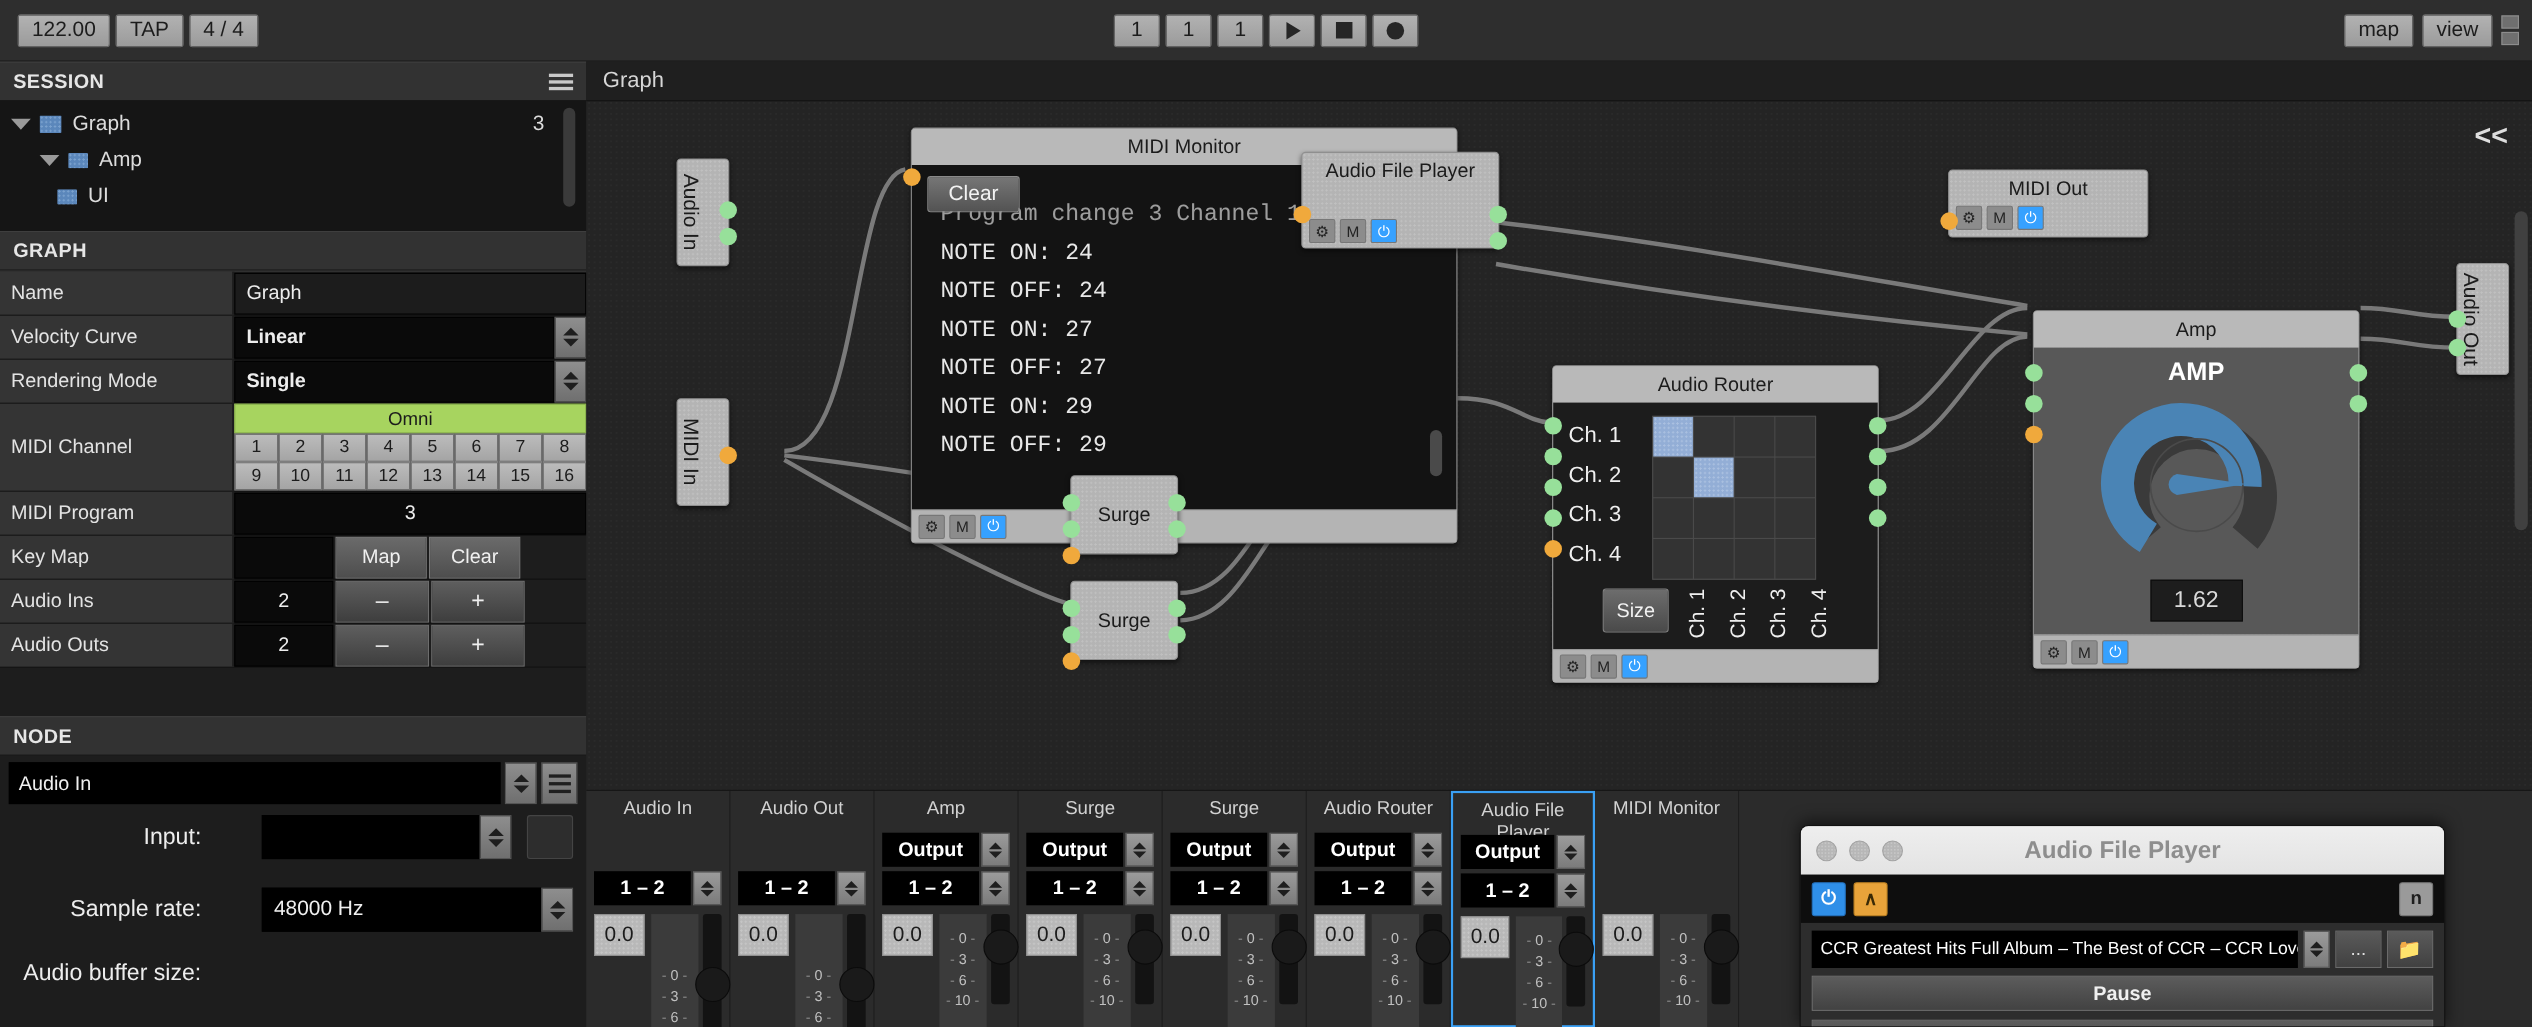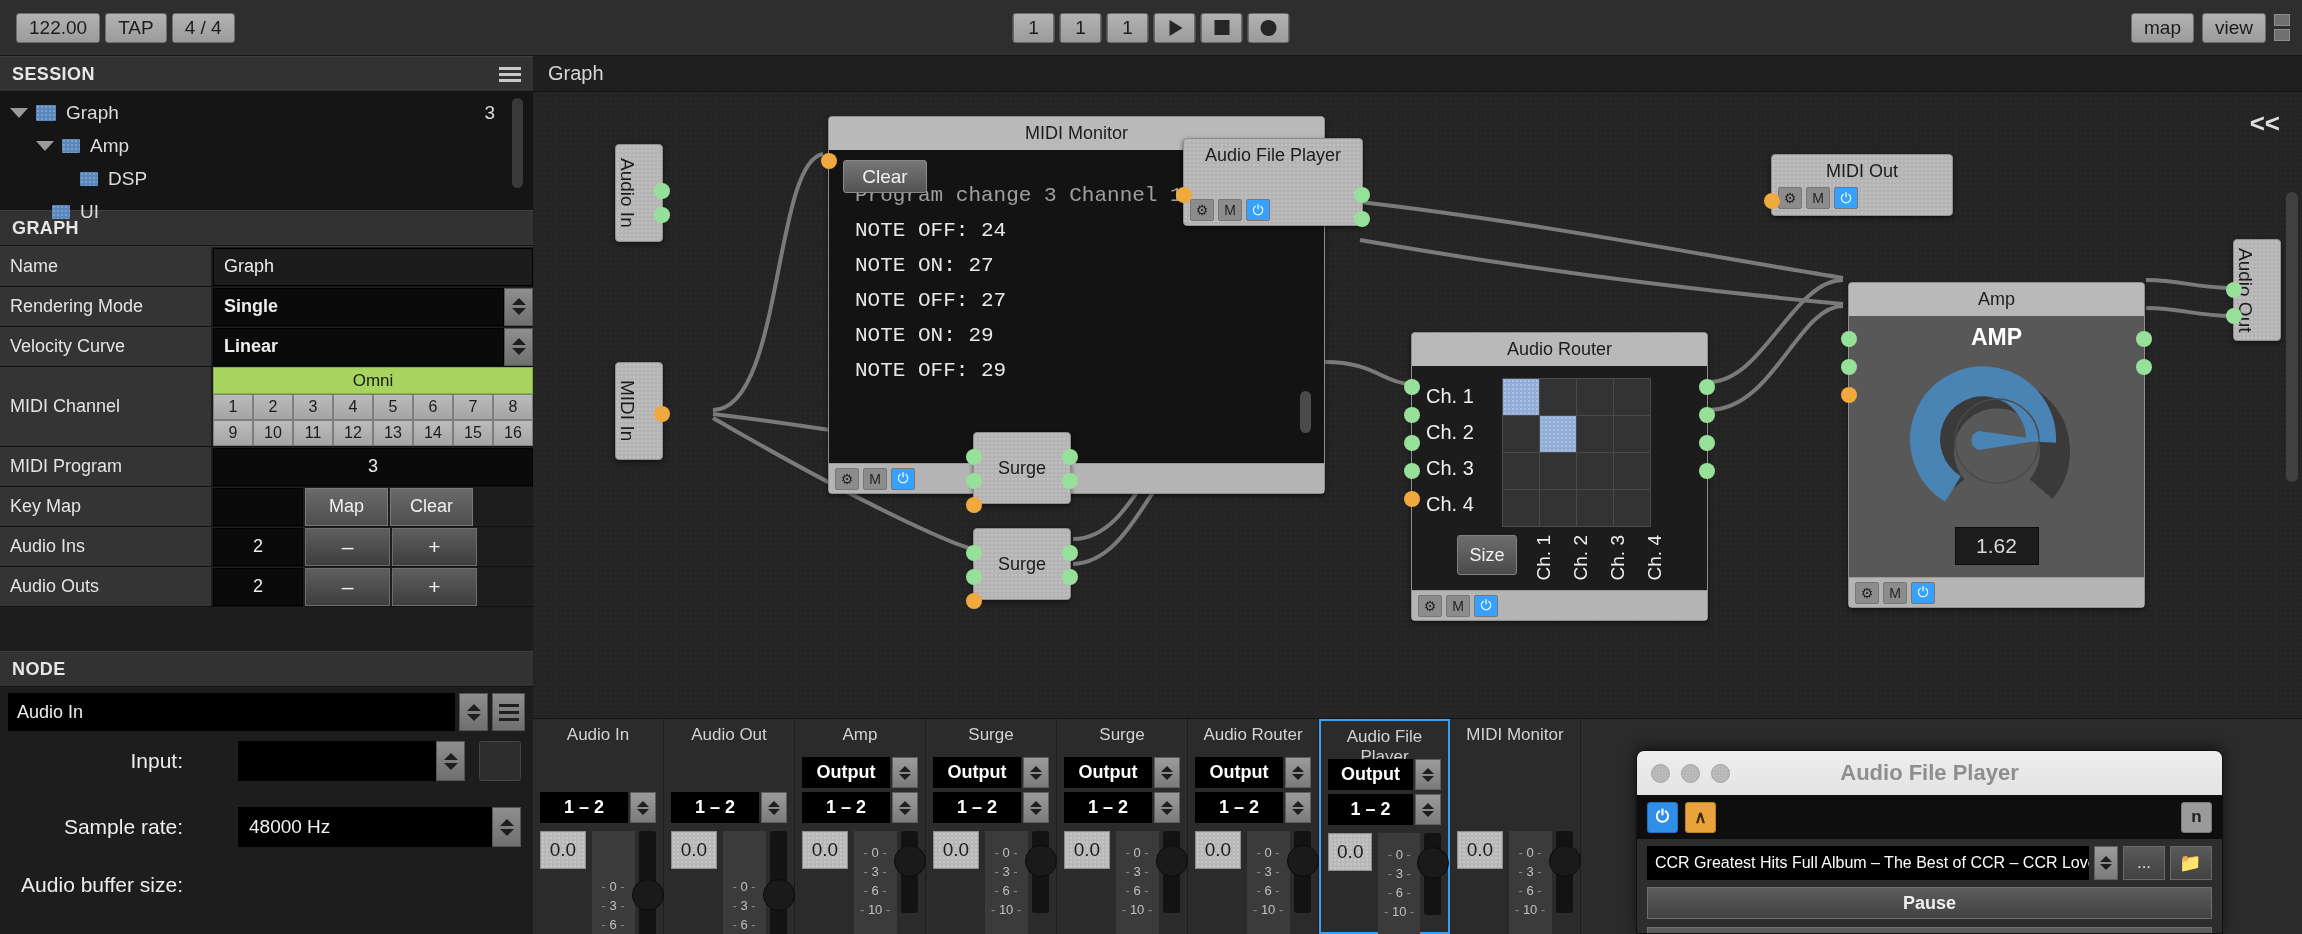--- a/index.html
+++ b/index.html
@@ -261,56 +261,52 @@
         <span class="arrow"></span>
         <span class="nodeicon grid"></span>
         <span>Graph</span>
         <span class="count">3</span>
       </div>
       <div class="trow" style="padding-left:36px">
         <span class="arrow"></span>
         <span class="nodeicon"></span>
         <span>Amp</span>
       </div>
-      <div class="trow" style="padding-left:80px">
-        <span class="nodeicon"></span>
-        <span>DSP</span>
-      </div>
       <div class="trow" style="padding-left:52px">
         <span class="nodeicon"></span>
         <span>UI</span>
       </div>
       <div class="treescroll"></div>
     </div>
 
     <div class="panelhdr">
       <span>GRAPH</span>
     </div>
 
     <div class="proptable">
       <div class="prow">
         <div class="plabel">Name</div>
         <div class="pval">
             <div class="field named">Graph</div>
           </div>
       </div>
       <div class="prow">
-        <div class="plabel">Rendering Mode</div>
+        <div class="plabel">Velocity Curve</div>
         <div class="pval">
-          <div class="field bold">Single</div>
+          <div class="field bold">Linear</div>
           <div class="stepper">
               <span class="up"></span>
               <span class="dn"></span>
             </div>
         </div>
       </div>
       <div class="prow">
-        <div class="plabel">Velocity Curve</div>
+        <div class="plabel">Rendering Mode</div>
         <div class="pval">
-          <div class="field bold">Linear</div>
+          <div class="field bold">Single</div>
           <div class="stepper">
               <span class="up"></span>
               <span class="dn"></span>
             </div>
         </div>
       </div>
       <div class="prow" style="min-height:80px">
         <div class="plabel">MIDI Channel</div>
         <div class="pval">
           <div class="midiblock">
@@ -454,20 +450,21 @@
         <div class="vlabel">MIDI In</div>
         <span class="port midi" style="right:-8px; top:43px;"></span>
       </div>
 
       <div class="node" id="midimon">
         <div class="mmtitle">MIDI Monitor</div>
         <div class="mmbody">
           <div class="clearbtn">Clear</div>
           <div class="mmlog">
             <div>Program change 3 Channel 1</div>
+            <div>NOTE ON: 24</div>
             <div>NOTE OFF: 24</div>
             <div>NOTE ON: 27</div>
             <div>NOTE OFF: 27</div>
             <div>NOTE ON: 29</div>
             <div>NOTE OFF: 29</div>
           </div>
           <div class="mmscroll"></div>
         </div>
         <div class="nfoot">
           <span class="minibtn">⚙</span>

